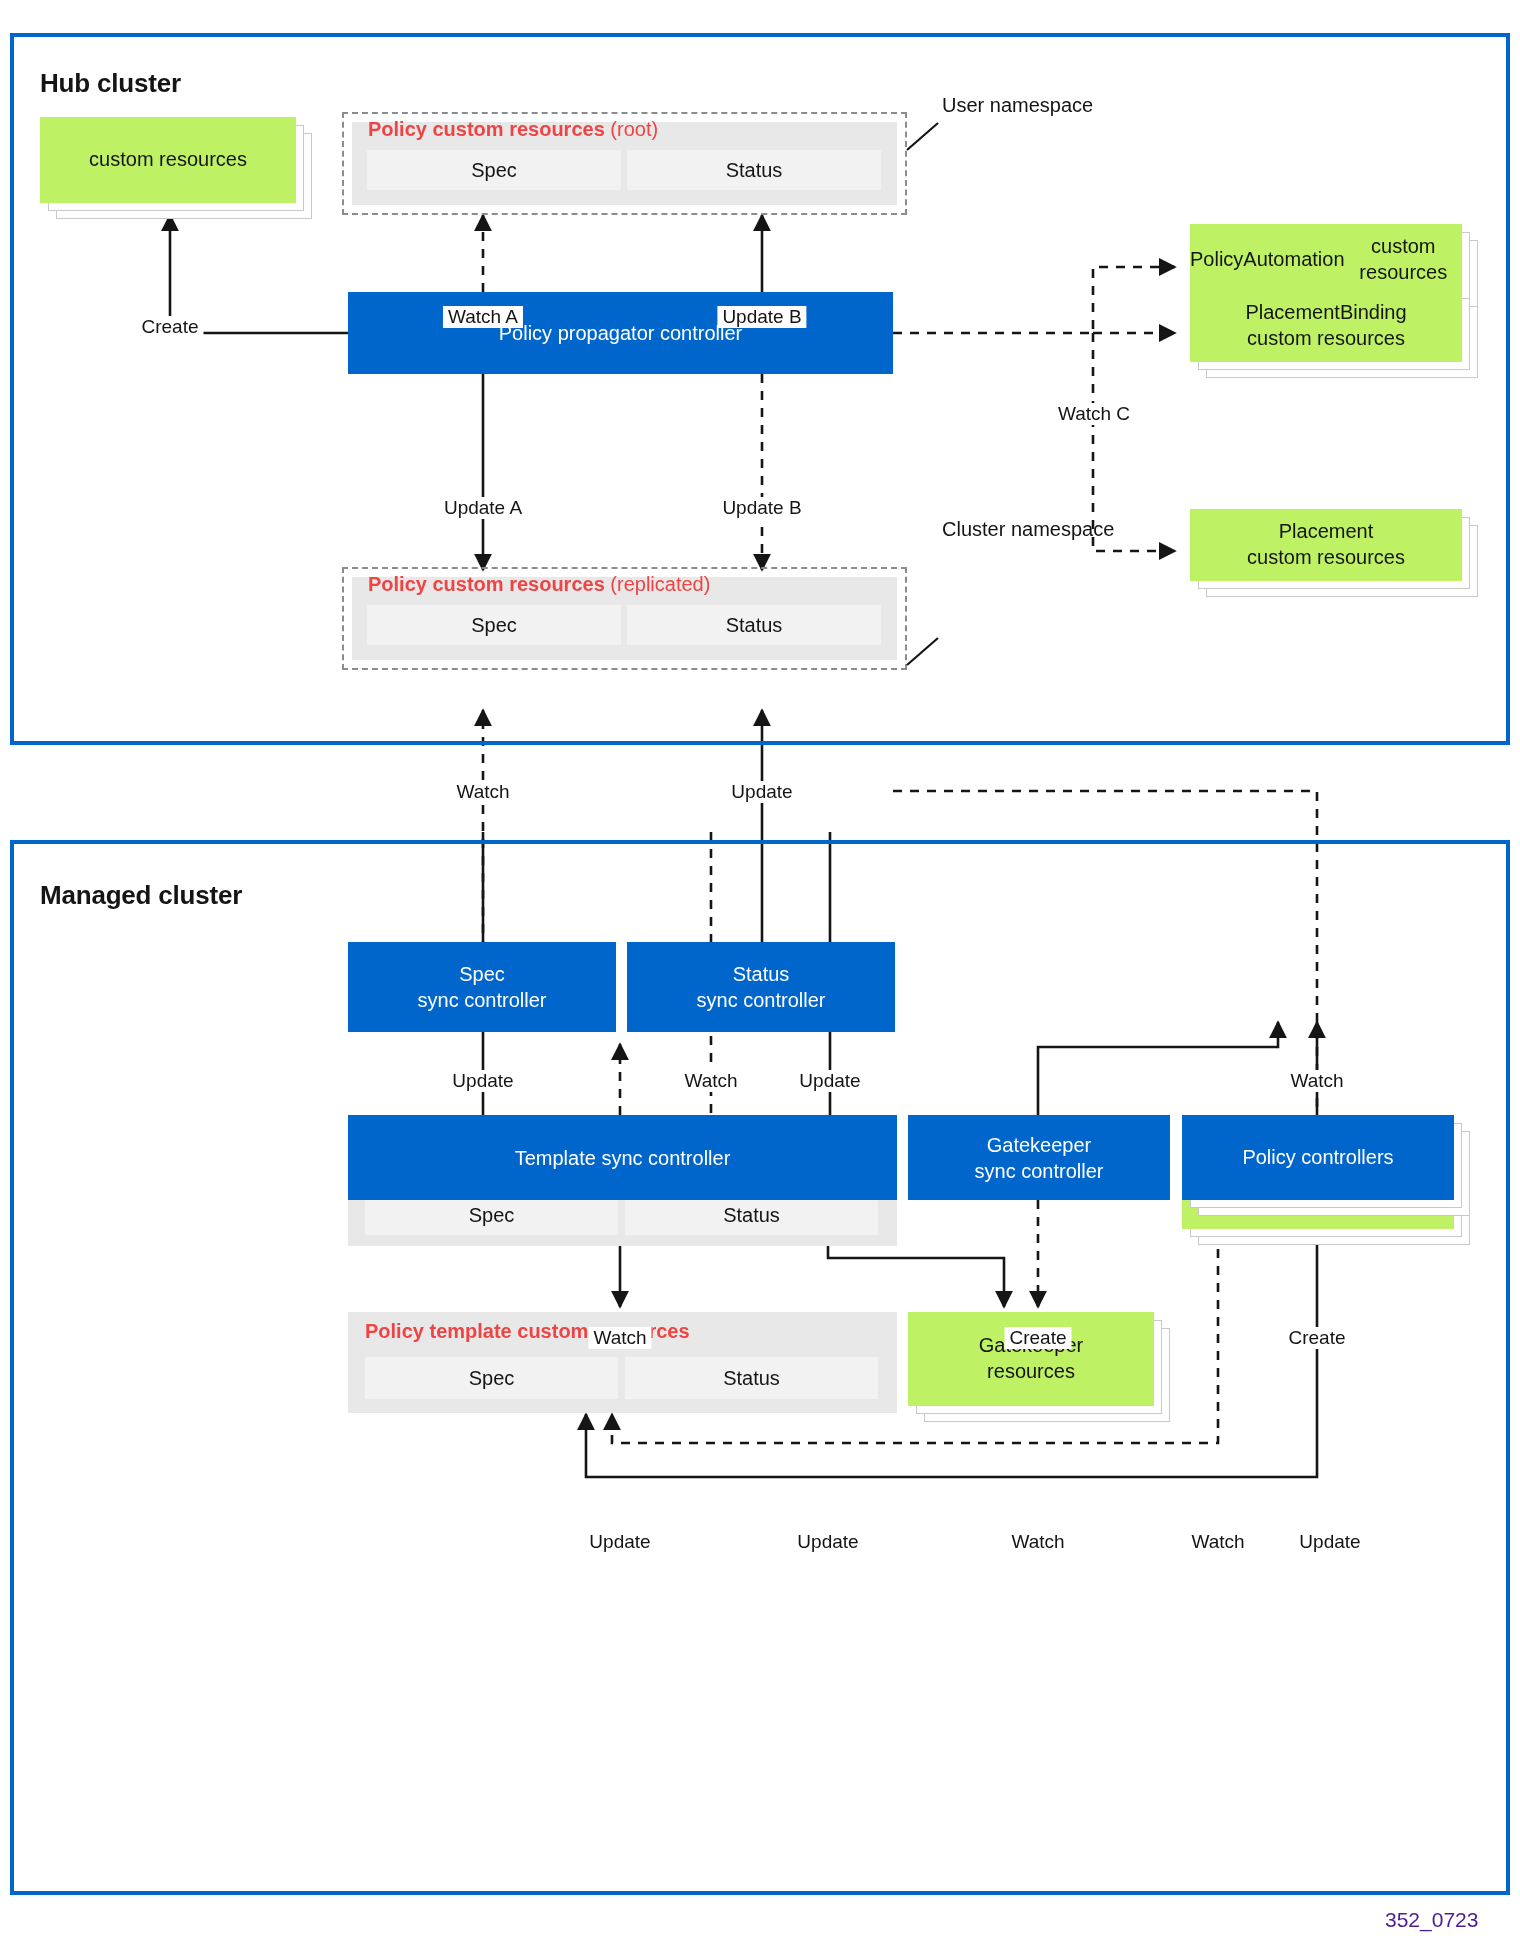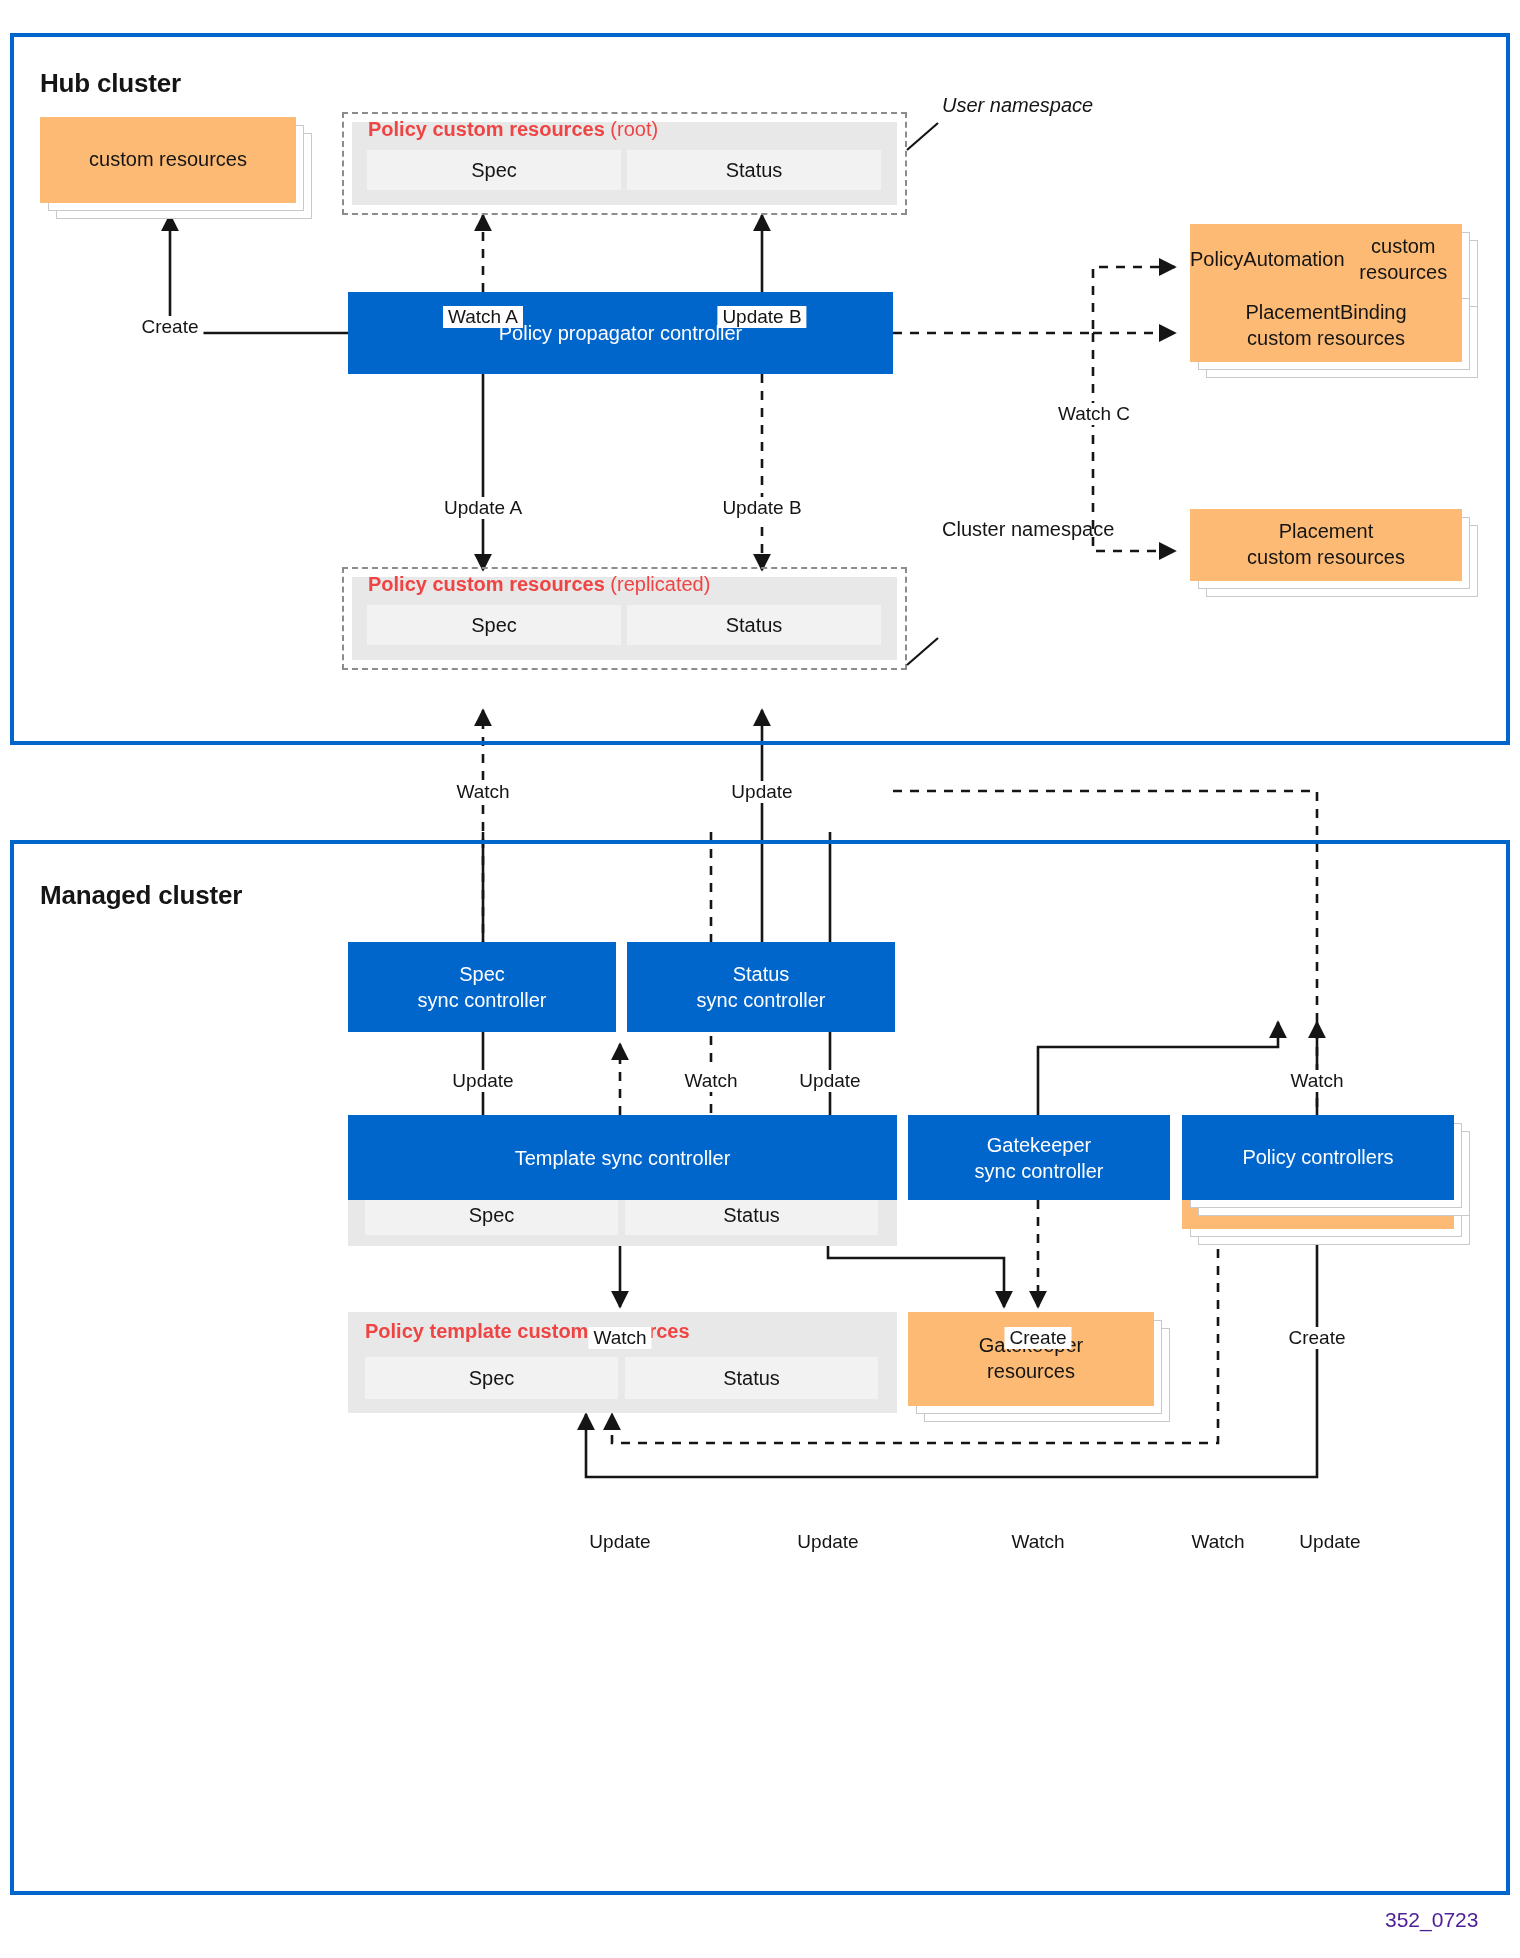--- a/index.html
+++ b/index.html
@@ -85,21 +85,21 @@
   .stack .sheet {
     position: absolute;
     box-sizing: border-box;
     background: #ffffff;
     border: 1.5px solid #c9c9c9;
   }
   .stack .face {
     position: absolute;
     left: 0;
     top: 0;
-    background: #fdba74;
+    background: #bef264;
     display: flex;
     align-items: center;
     justify-content: center;
     text-align: center;
     font-size: 20px;
     line-height: 1.28;
     color: #151515;
     box-sizing: border-box;
   }
   
@@ -200,21 +200,21 @@
     <div class="sheet" style="left:8px; top:8px; width:256px; height:86px;"></div>
     <div class="face" style="width:256px; height:86px;">
       <span>custom resources</span>
     </div>
   </div>
 
   <div class="ns-frame" style="left:342px; top:112px; width:565px; height:103px;"></div>
   <svg class="layer" viewBox="0 0 1520 1958">
     <line x1="907" y1="150" x2="938" y2="123" stroke="#151515" stroke-width="2.2"></line>
   </svg>
-  <div class="ns-label" style="left:942px; top:94px;font-style:italic;">User namespace</div>
+  <div class="ns-label" style="left:942px; top:94px;">User namespace</div>
 
   <div class="res-box" style="left:352px; top:122px; width:545px; height:83px;"></div>
   <div class="res-title" style="left:368px; top:118px;">
     <b>Policy custom resources</b>
     <span class="sub"> (root)</span>
   </div>
   <div class="sub-cell" style="left:367px; top:150px; width:254px; height:40px;">Spec</div>
   <div class="sub-cell" style="left:627px; top:150px; width:254px; height:40px;">Status</div>
 
   <div class="ctrl" style="left:348px; top:292px; width:545px; height:82px;">

